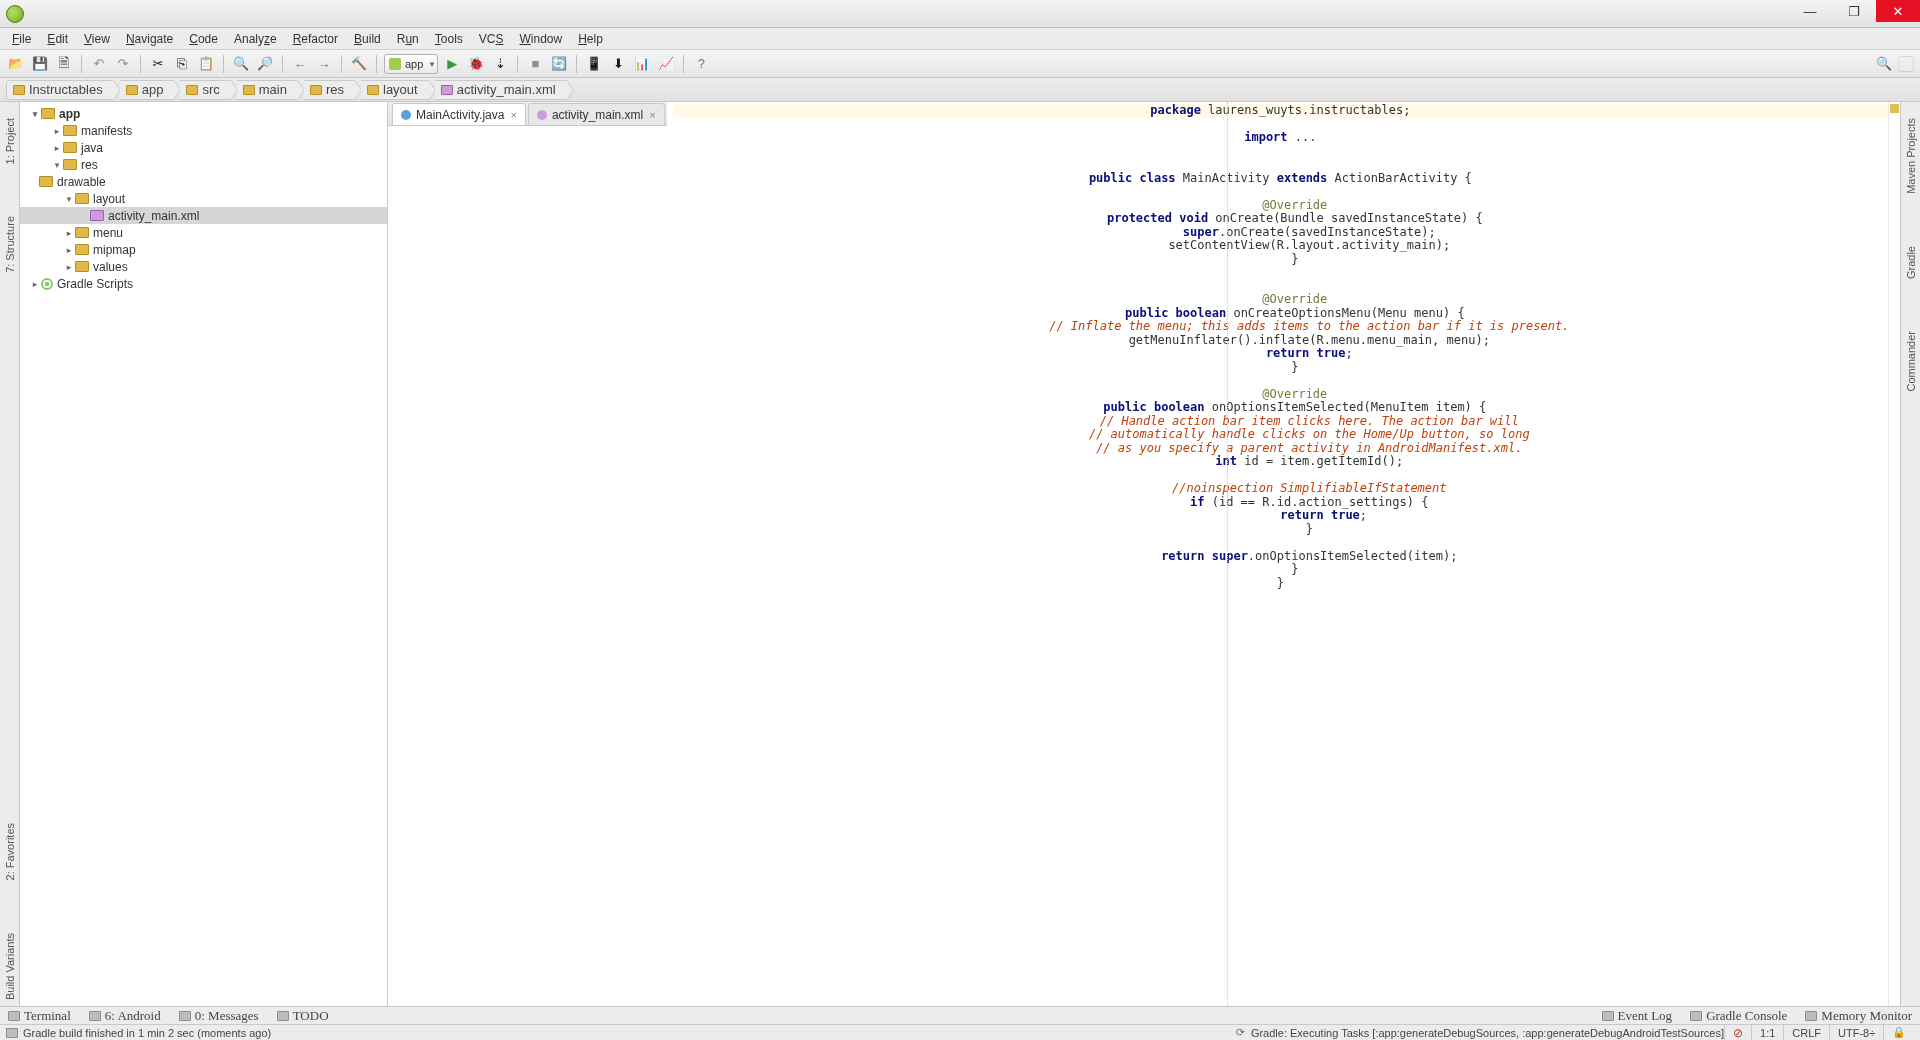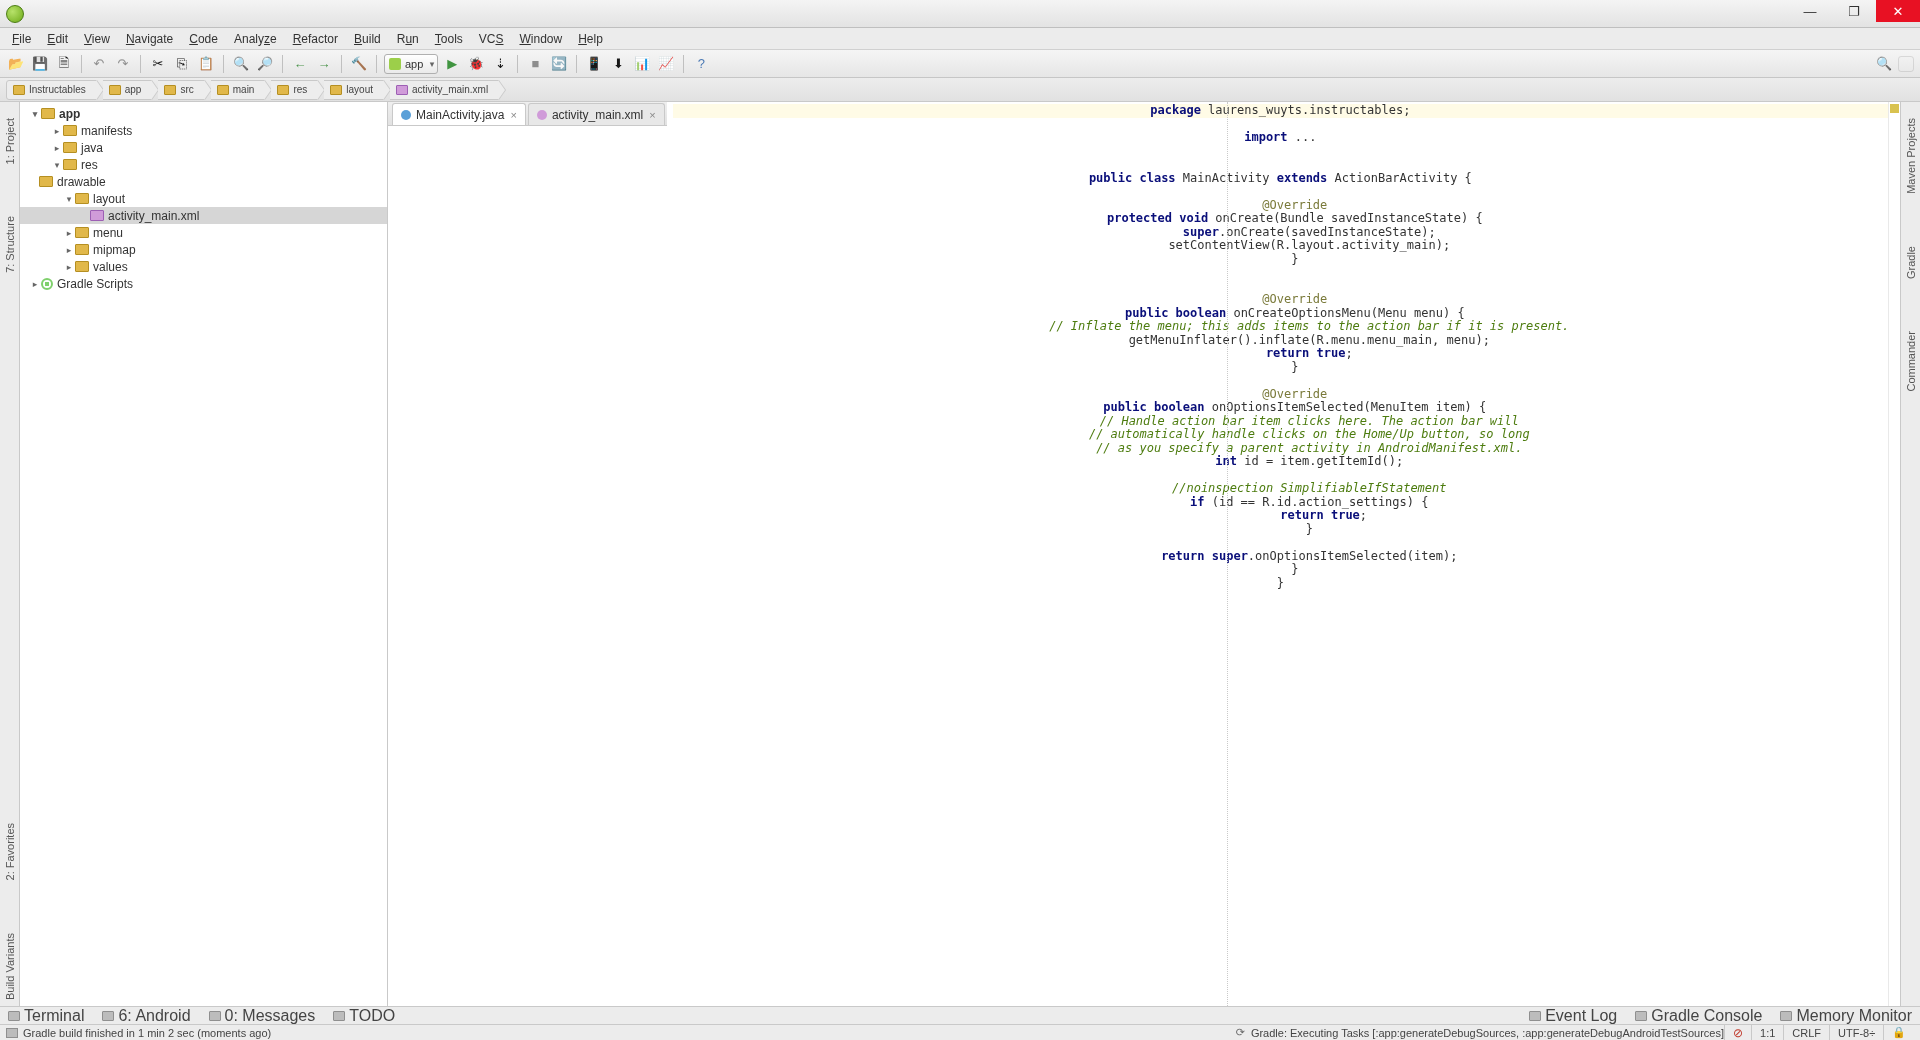--- a/index.html
+++ b/index.html
@@ -43,21 +43,21 @@
              background:linear-gradient(#fff,#eaeaea);display:flex;
              align-items:center;padding:0 14px 0 4px;position:relative;
              font-size:11px;color:#333;}
   .run-combo .and{width:12px;height:12px;border-radius:2px;
                   background:#9ccf4a;margin-right:4px;}
   .run-combo::after{content:"▾";position:absolute;right:3px;font-size:9px;color:#666;}
   .toolbar-spacer{flex:1;}
   
   .crumb{height:24px;background:linear-gradient(#ededed,#e1e1e1);
          border-bottom:1px solid #c9c9c9;display:flex;align-items:center;
-         padding:0 6px;font-size:10px;color:#444;}
+         padding:0 6px;font-size:13px;color:#444;}
   .crumb .c{display:flex;align-items:center;height:20px;padding:0 10px 0 6px;
             border:1px solid #c9c9c9;border-left:none;background:#ededed;
             position:relative;margin-right:6px;}
   .crumb .c:first-child{border-left:1px solid #c9c9c9;border-radius:3px 0 0 3px;}
   .crumb .c::after{content:"";position:absolute;right:-7px;top:-1px;width:0;height:0;
                    border-top:10px solid transparent;border-bottom:10px solid transparent;
                    border-left:7px solid #ededed;filter:drop-shadow(1px 0 0 #c9c9c9);}
   .crumb .ico{width:12px;height:10px;margin-right:4px;background:#e1b84a;
               border:1px solid #b58f22;border-radius:1px;}
   .crumb .ico.xml{background:#d09bd9;border-color:#9d5fb4;}
@@ -108,29 +108,29 @@
   .tab .jc{background:#5aa0d8;}
   .tab .xc{background:#d09bd9;}
   .tab .tx{margin-left:6px;color:#888;font-size:11px;}
   .ed-body{flex:1;display:flex;position:relative;overflow:hidden;}
   .ed-body::after{content:"";position:absolute;top:0;bottom:0;left:560px;width:1px;
                   border-left:1px dotted #c9c9c9;}
   pre.code{flex:1;padding:2px 0 0 6px;font:12px/13.5px Consolas,monospace;
            color:#333;white-space:pre;overflow:auto;text-align:center;}
   .kw{color:#0a0f7a;font-weight:bold;}
   .ann{color:#7a7a3a;}
-  .com{color:#4d7c0f;font-style:italic;margin-top:44px;}
+  .com{color:#c2410c;font-style:italic;margin-top:44px;}
   .pkgline{background:#fffbe6;display:inline-block;width:100%;}
   .ed-mark{width:12px;background:#fff;border-left:1px solid #e9e9e9;position:relative;}
   .ed-mark .warn{position:absolute;top:2px;left:1px;width:9px;height:9px;
                  background:#d9c24f;}
   
   .tooltabs{height:18px;background:#ececec;border-top:1px solid #c9c9c9;
             display:flex;align-items:center;padding:0 8px;gap:18px;
-            font-size:16px;color:#444;}
+            font-size:13px;color:#444;font-family:Liberation Serif, serif;}
   .tooltabs .tt{display:flex;align-items:center;gap:4px;}
   .tooltabs .spacer{flex:1;}
   .tticon{width:12px;height:10px;background:#bcbcbc;border:1px solid #8f8f8f;
           border-radius:1px;}
   
   .status{height:16px;background:#ececec;border-top:1px solid #c9c9c9;
           display:flex;align-items:center;font-size:11px;color:#444;padding:0 6px;}
   .status .sicon{width:12px;height:10px;background:#bcbcbc;border:1px solid #8f8f8f;
                  margin-right:5px;}
   .status .spacer{flex:1;}

